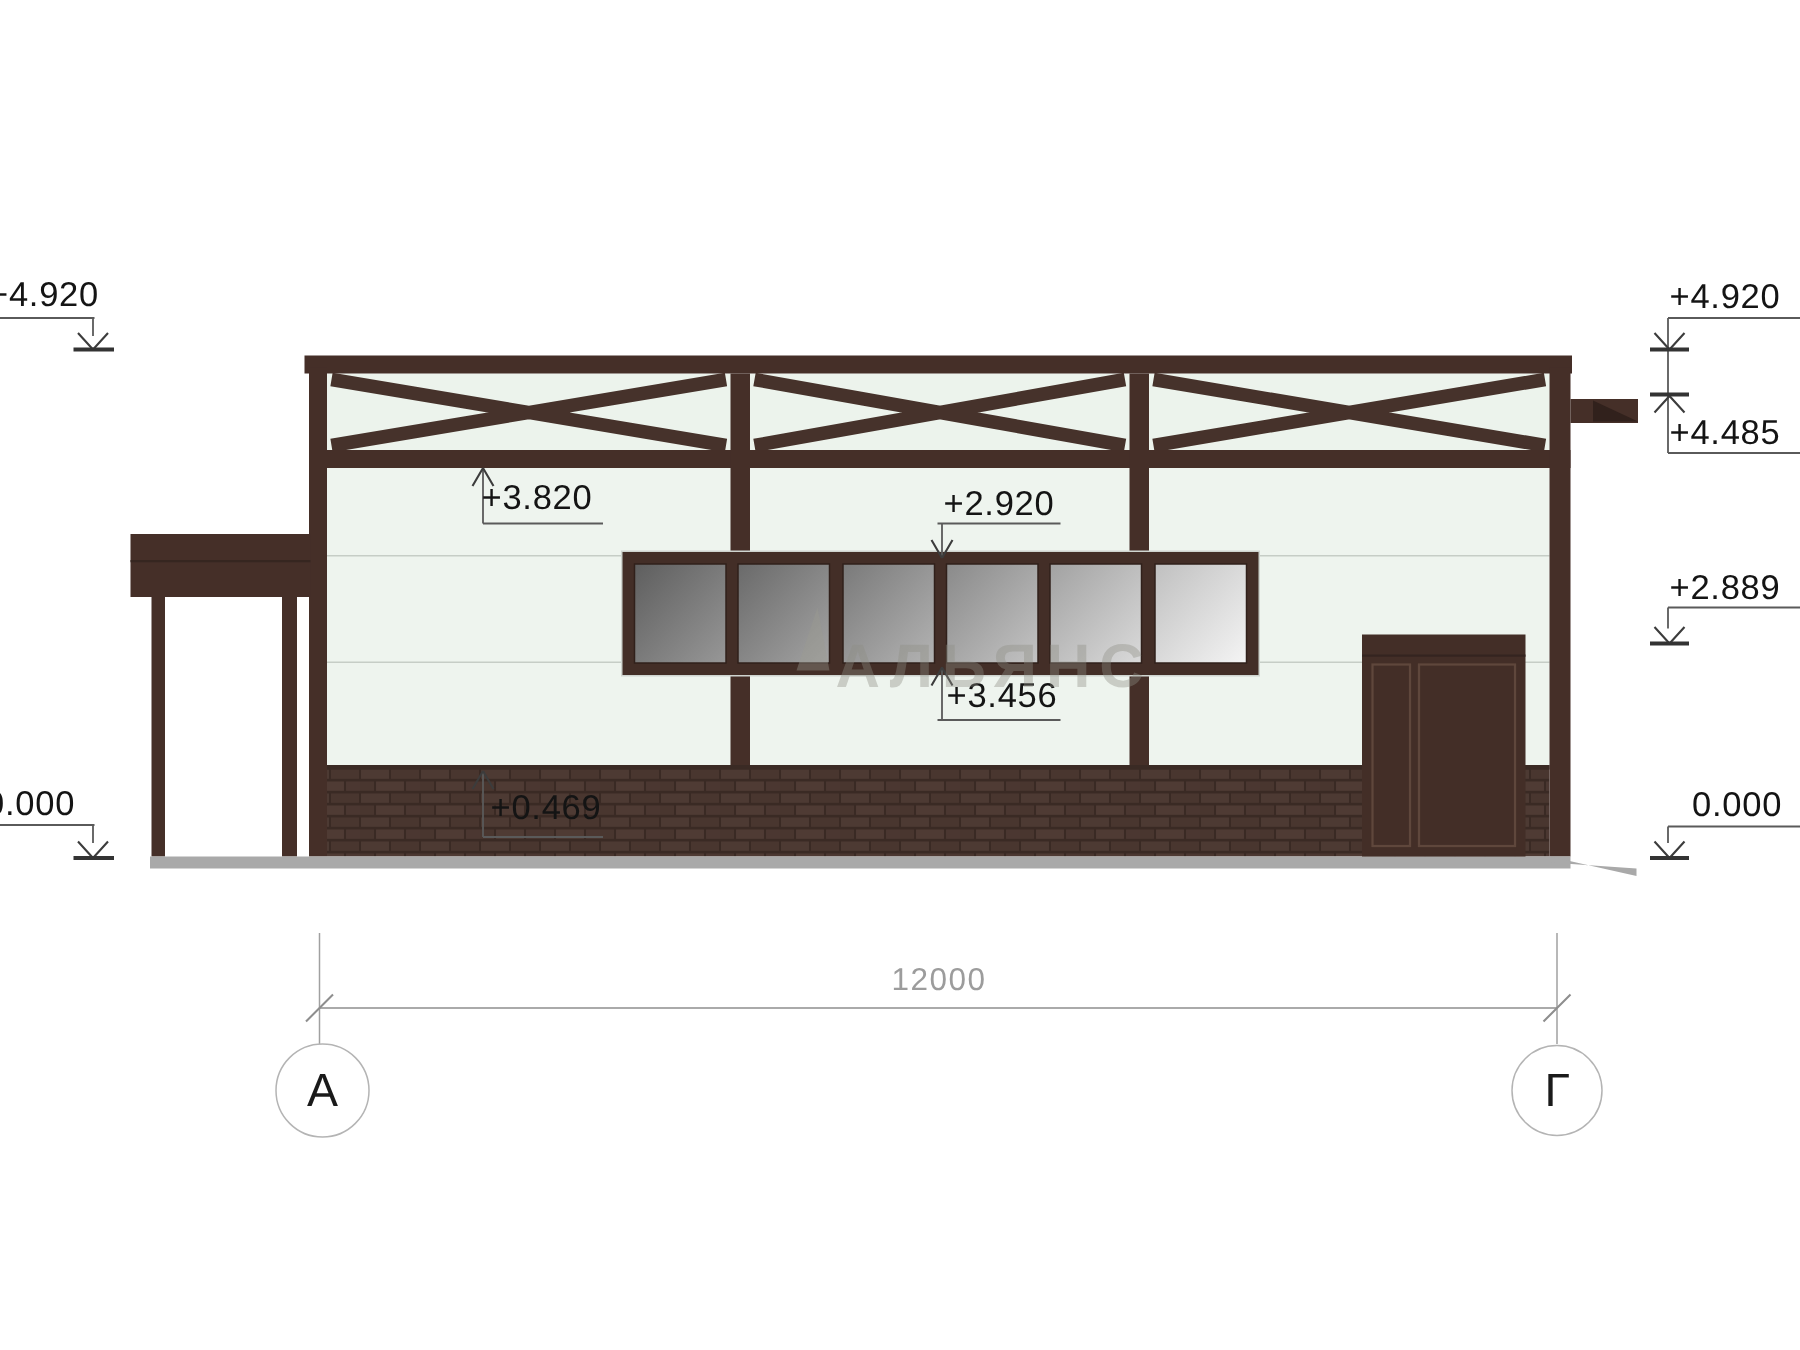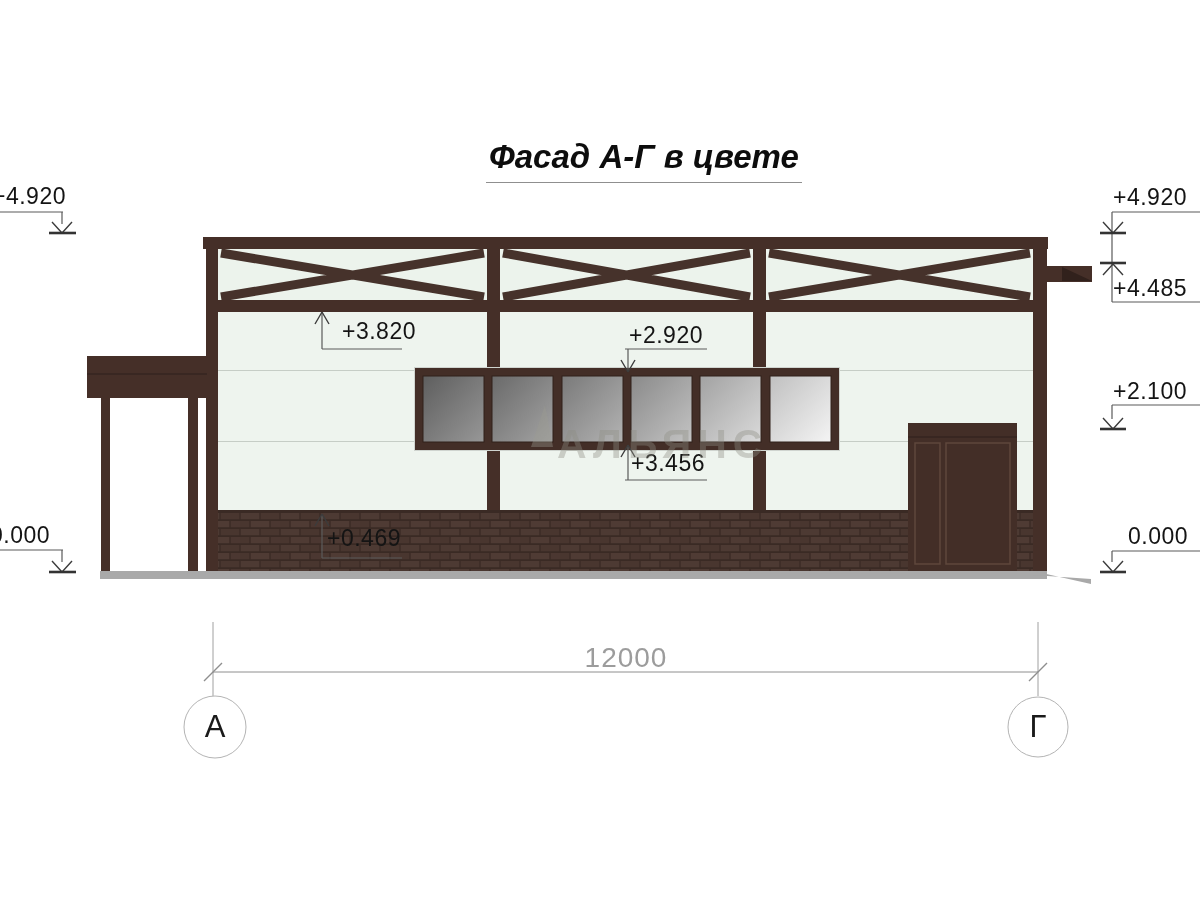--- a/index.html
+++ b/index.html
@@ -13,21 +13,21 @@
     white-space:nowrap;letter-spacing:0.5px;
   }
   .lv.right-align{text-align:right;}
   #title{
     position:absolute;left:486px;top:138px;
     font-size:33px;font-weight:700;font-style:italic;color:#0d0d0d;
     padding:0 3px 6px 3px;border-bottom:1px solid #8f8f8f;white-space:nowrap;
   }
   #dim-label{
     position:absolute;left:576px;top:642px;width:100px;text-align:center;
-    font-size:28px;color:#9c9c9c;letter-spacing:1px;
+    font-size:21px;color:#9c9c9c;letter-spacing:1px;
   }
   .axis-letter{
     position:absolute;top:711px;font-size:31px;color:#1a1a1a;text-align:center;line-height:1;
   }
   #axis-a{left:184px;width:62px;}
   #axis-g{left:1008px;width:60px;}
   #watermark-text{
     position:absolute;left:557px;top:421px;
     font-size:41px;font-weight:700;color:#8e8e84;opacity:0.38;letter-spacing:6px;white-space:nowrap;text-align:right;
   }
@@ -174,31 +174,30 @@
     <g>
       <line x1="213" y1="622" x2="213" y2="696" stroke="#a0a0a0" stroke-width="1"></line>
       <line x1="1038" y1="622" x2="1038" y2="696" stroke="#a0a0a0" stroke-width="1"></line>
       <line x1="213" y1="672" x2="1038" y2="672" stroke="#8e8e8e" stroke-width="1"></line>
       <path d="M204,681 L222,663 M1029,681 L1047,663" stroke="#8e8e8e" stroke-width="1.4"></path>
       <circle cx="215" cy="727" r="31" fill="#ffffff" stroke="#b4b4b4" stroke-width="1"></circle>
       <circle cx="1038" cy="727" r="30" fill="#ffffff" stroke="#b4b4b4" stroke-width="1"></circle>
     </g>
   </svg>
 
-  <div id="title">Фасад А-Г в цвете</div>
 
   <div class="lv right-align" style="left:-8px;top:185px;width:71px;">+4.920</div>
   <div class="lv right-align" style="left:-10px;top:524px;width:58px;">0.000</div>
 
   <div class="lv" style="left:1113px;top:186px;">+4.920</div>
   <div class="lv" style="left:1113px;top:277px;text-align:center;">+4.485</div>
-  <div class="lv" style="left:1113px;top:380px;">+2.100</div>
+  <div class="lv" style="left:1113px;top:380px;">+2.889</div>
   <div class="lv" style="left:1128px;top:525px;">0.000</div>
 
-  <div class="lv" style="left:342px;top:320px;">+3.820</div>
+  <div class="lv" style="left:321px;top:320px;">+3.820</div>
   <div class="lv" style="left:629px;top:324px;">+2.920</div>
   <div class="lv" style="left:631px;top:452px;">+3.456</div>
   <div class="lv" style="left:327px;top:527px;">+0.469</div>
 
   <div id="dim-label">12000</div>
 
   <div id="axis-a" class="axis-letter">А</div>
   <div id="axis-g" class="axis-letter">Г</div>
 
   <div id="watermark-text">АЛЬЯНС</div>

